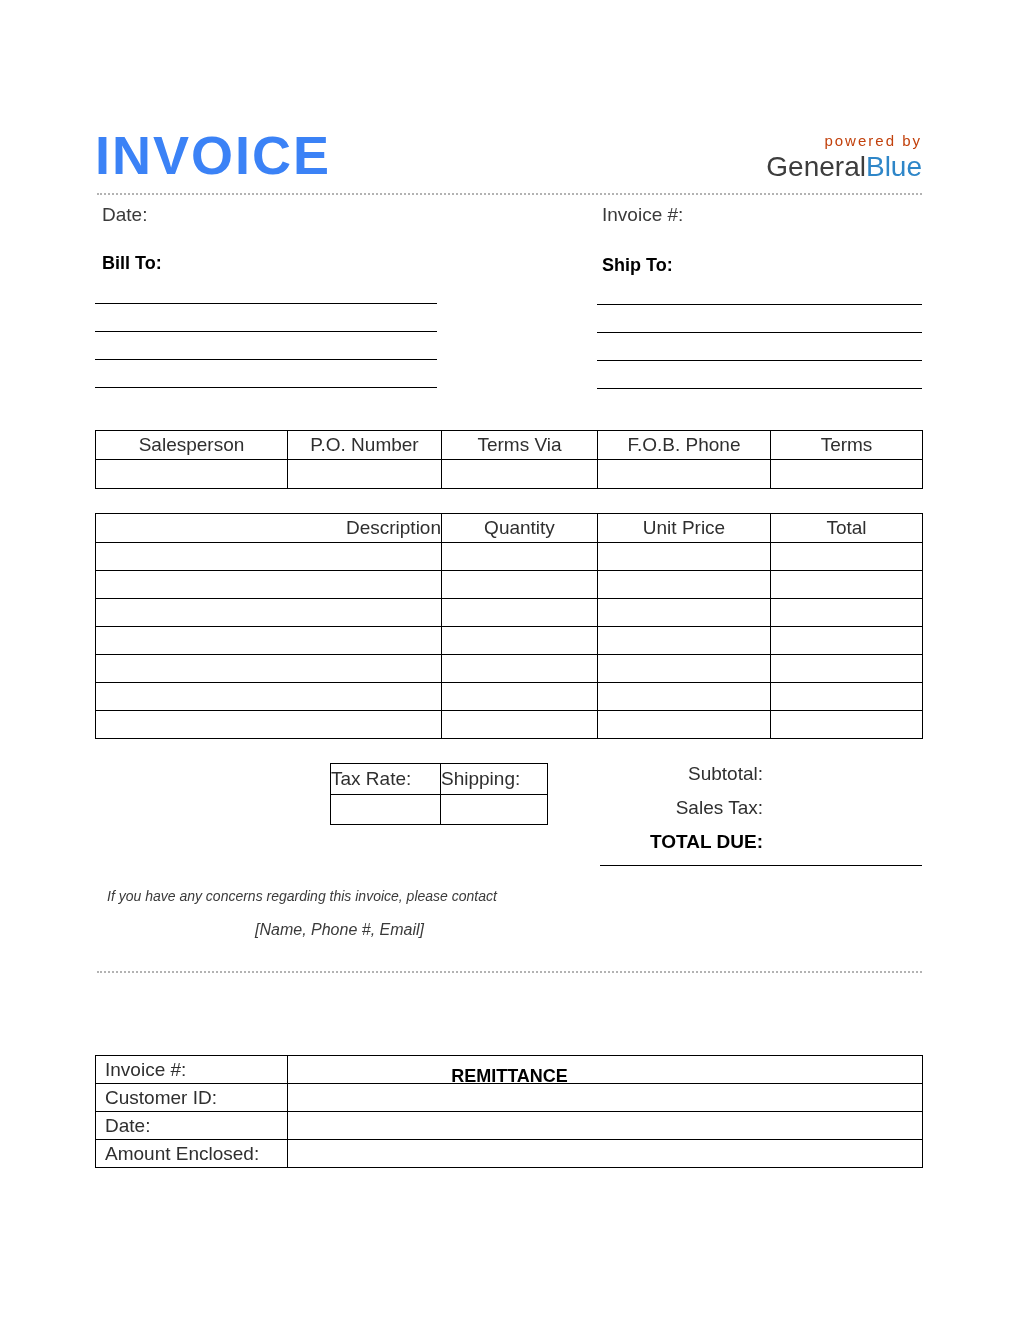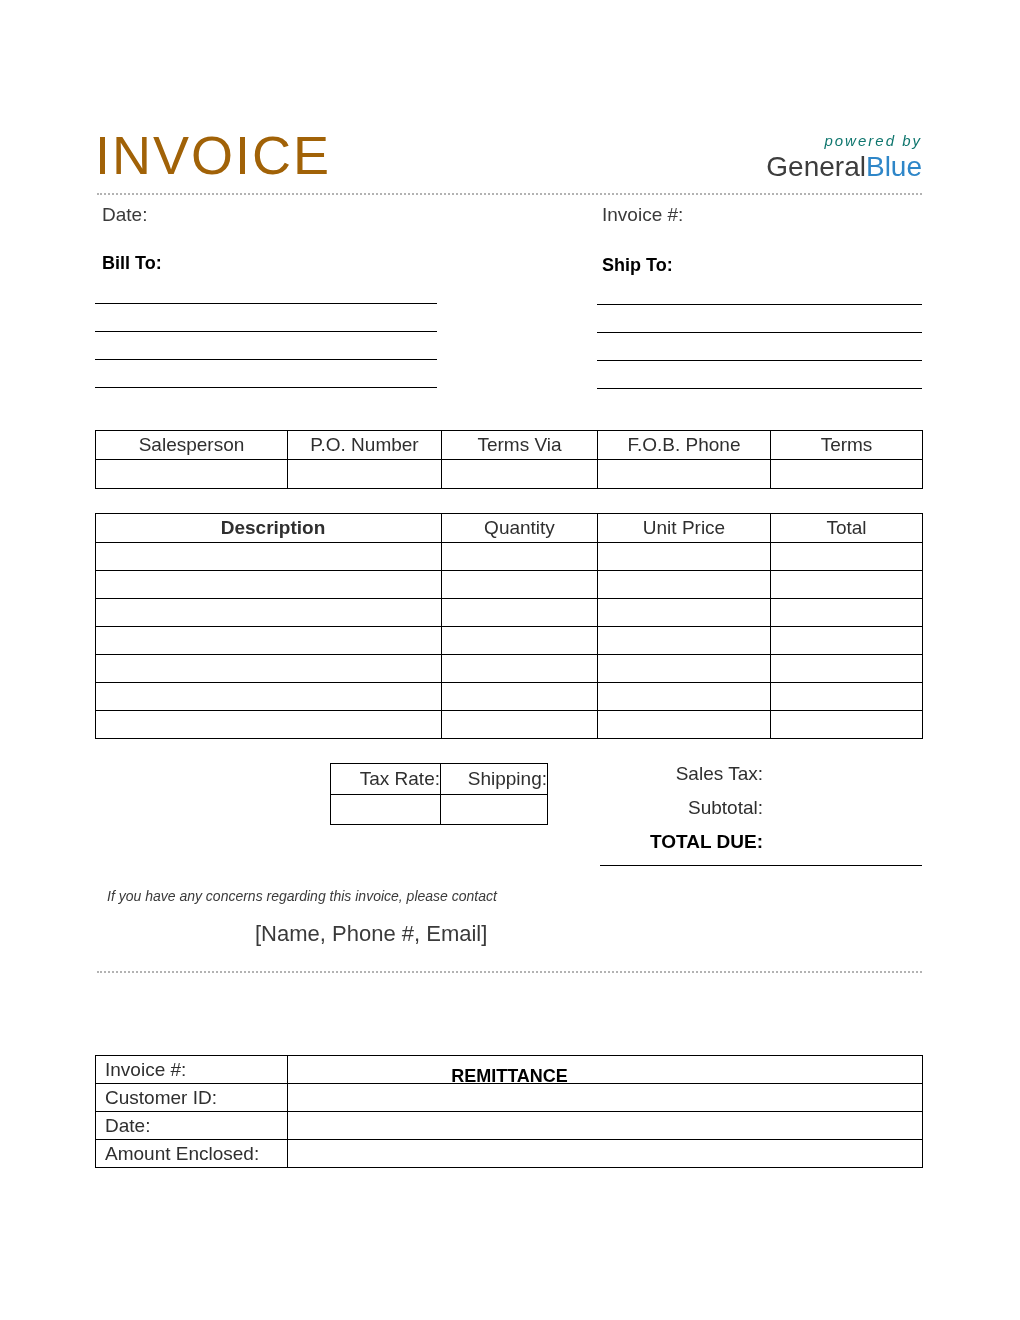--- a/index.html
+++ b/index.html
@@ -8,25 +8,25 @@
     width: 1020px; height: 1320px;
     font-family: "Liberation Sans", sans-serif;
     color: #2f2f2f;
     position: relative;
   }
   .page { position: absolute; left: 0; top: 0; width: 1020px; height: 1320px; background: #fff; }
 
   
   .title {
     position: absolute; left: 95px; top: 124px;
-    font-size: 54px; font-weight: normal; letter-spacing: 2px; color: #a16207;
+    font-size: 54px; font-weight: bold; letter-spacing: 2px; color: #3b82f6;
   }
   .brand { position: absolute; right: 98px; top: 132px; text-align: right; }
   .brand .powered {
-    font-size: 15px; color: #0f766e; letter-spacing: 2px; display: block; margin-bottom: 2px; font-style: italic;
+    font-size: 15px; color: #c2410c; letter-spacing: 2px; display: block; margin-bottom: 2px;
   }
   .brand .brandname { font-size: 28px; }
   .brand .brandname .g { color: #3d3d3d; }
   .brand .brandname .b { color: #2e86c8; }
 
   .dotline { position: absolute; left: 97px; width: 825px; border-top: 2px dotted #b3b3b3; }
   .dotline.top { top: 193px; }
   .dotline.detach { top: 971px; }
 
   
@@ -44,35 +44,35 @@
   
   table { border-collapse: collapse; table-layout: fixed; }
   td, th { border: 1px solid #000; font-weight: normal; font-size: 19px; color: #2f2f2f; overflow: hidden; }
 
   #order-info-table { position: absolute; left: 95px; top: 430px; width: 827px; }
   #order-info-table th { height: 29px; text-align: center; margin-top: 31px; }
   #order-info-table td { height: 29px; }
 
   #line-items-table { position: absolute; left: 95px; top: 513px; width: 827px; }
   #line-items-table th { height: 29px; text-align: center; }
-  #line-items-table th.desc { text-align: center; padding-left: 9px; font-weight: bold; }
+  #line-items-table th.desc { text-align: right; padding-left: 9px; }
   #line-items-table td { height: 28px; }
 
   #charges-table { position: absolute; left: 330px; top: 763px; width: 217px; }
-  #charges-table th { height: 31px; text-align: right; }
+  #charges-table th { height: 31px; text-align: left; }
   #charges-table td { height: 30px; }
 
   
   .totals { position: absolute; left: 600px; top: 763px; width: 322px; border-bottom: 1.5px solid #000; padding-bottom: 8px; }
   .totals .trow { text-align: right; padding-right: 159px; font-size: 19px; margin-bottom: 12px; color: #2f2f2f; white-space: nowrap; }
   .totals .trow.total-due { font-weight: bold; color: #000; margin-bottom: 4px; }
 
   
   .note1 { position: absolute; left: 107px; top: 888px; font-style: italic; font-size: 14px; color: #3a3a3a; }
-  .note2 { position: absolute; left: 255px; top: 921px; font-size: 22px; color: #3a3a3a; }
+  .note2 { position: absolute; left: 255px; top: 921px; font-style: italic; font-size: 16px; color: #3a3a3a; }
 
   
   .detach-note { position: absolute; left: 97px; top: 979px; width: 825px; text-align: center; font-style: italic; font-size: 16px; color: #3a3a3a; }
   .remit-title { position: absolute; left: 97px; top: 1066px; width: 825px; text-align: center; font-weight: bold; font-size: 18px; color: #000; }
 
   #remittance-table { position: absolute; left: 95px; top: 1055px; width: 827px; }
   #remittance-table td { height: 28px; }
   #remittance-table td.rlabel { padding-left: 9px; font-size: 19px; }
 </style>
 </head>
@@ -200,22 +200,22 @@
       <th>Shipping:</th>
     </tr>
     <tr>
       <td></td>
       <td></td>
     </tr>
   </tbody>
     </table>
 
   <div class="totals">
+    <div class="trow">Subtotal:</div>
     <div class="trow">Sales Tax:</div>
-    <div class="trow">Subtotal:</div>
     <div class="trow total-due">TOTAL DUE:</div>
   </div>
 
   <div class="note1">If you have any concerns regarding this invoice, please contact</div>
   <div class="note2">[Name, Phone #, Email]</div>
 
   <div class="dotline detach"></div>
   <div class="remit-title">REMITTANCE</div>
 
   <table id="remittance-table">

